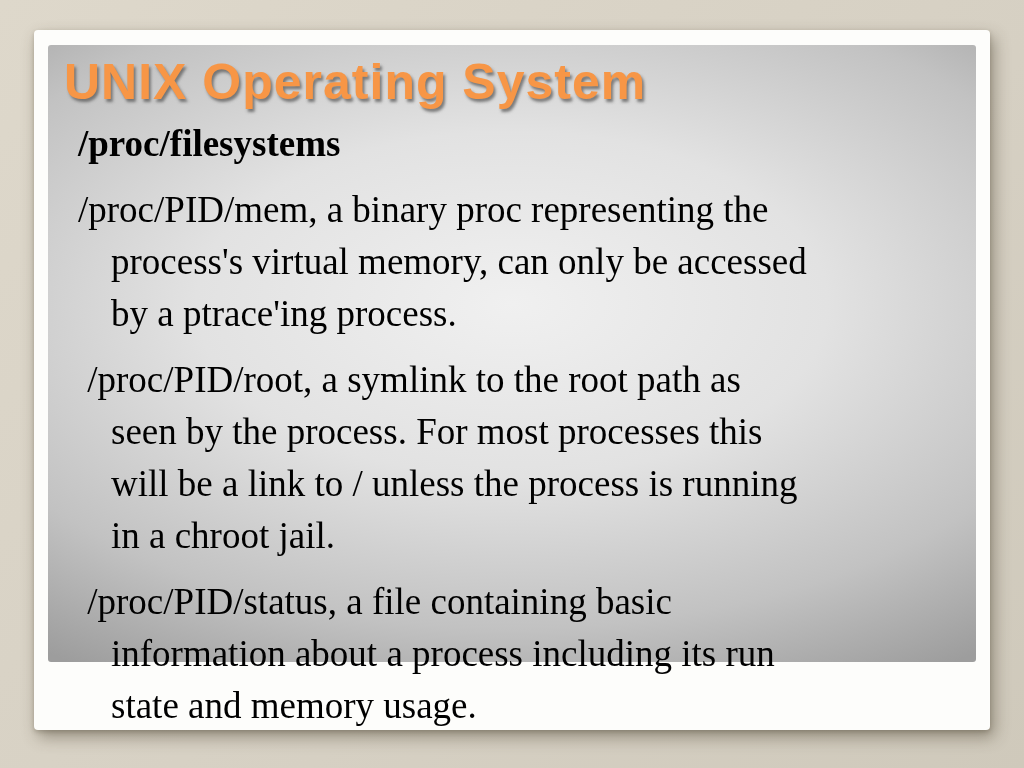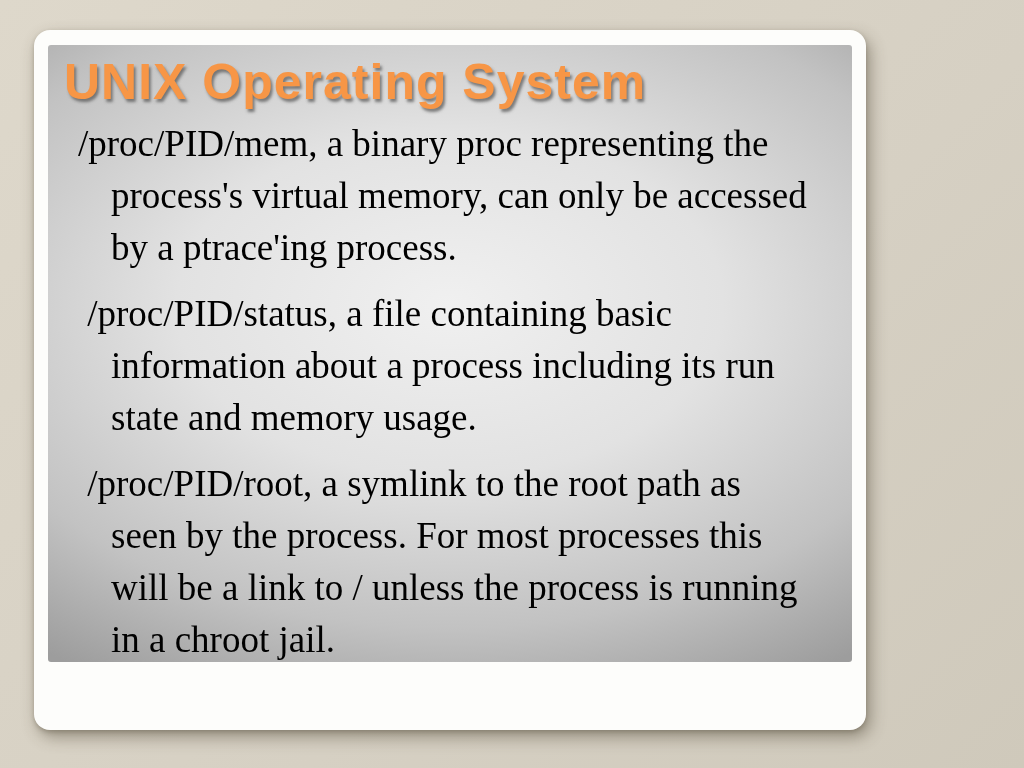--- a/index.html
+++ b/index.html
@@ -16,24 +16,24 @@
   }
   .canvas {
     position: absolute;
     inset: 0;
     background: linear-gradient(135deg, #ded8cb 0%, #d6d0c3 60%, #cfc9bb 100%);
   }
   .card {
     position: absolute;
     left: 34px;
     top: 30px;
-    width: 832px;
+    width: 956px;
     height: 700px;
     background: #fdfdfb;
-    border-radius: 16px;
+    border-radius: 4px;
     box-shadow: 4px 7px 16px rgba(70, 62, 45, 0.45), 0 2px 4px rgba(70, 62, 45, 0.25);
   }
   .gray-panel {
     position: absolute;
     left: 14px;
     top: 15px;
     right: 14px;
     height: 617px;
     border-radius: 3px;
     background: radial-gradient(ellipse 85% 70% at 50% 42%,
@@ -74,26 +74,27 @@
 </style>
 </head>
 <body>
 
 <div class="canvas">
   <div class="card">
     <div class="gray-panel"></div>
     <div class="content">
       <h1 class="title">UNIX Operating System</h1>
       <div class="body">
+        <p class="para bold">/proc/filesystems</p>
         <p class="para">/proc/PID/mem, a binary proc representing the
 process's virtual memory, can only be accessed
 by a ptrace'ing process.</p>
-        <p class="para"> /proc/PID/status, a file containing basic
-information about a process including its run
-state and memory usage.</p>
         <p class="para"> /proc/PID/root, a symlink to the root path as
 seen by the process. For most processes this
 will be a link to / unless the process is running
 in a chroot jail.</p>
+        <p class="para"> /proc/PID/status, a file containing basic
+information about a process including its run
+state and memory usage.</p>
       </div>
     </div>
   </div>
 </div>
 
 </body></html>

